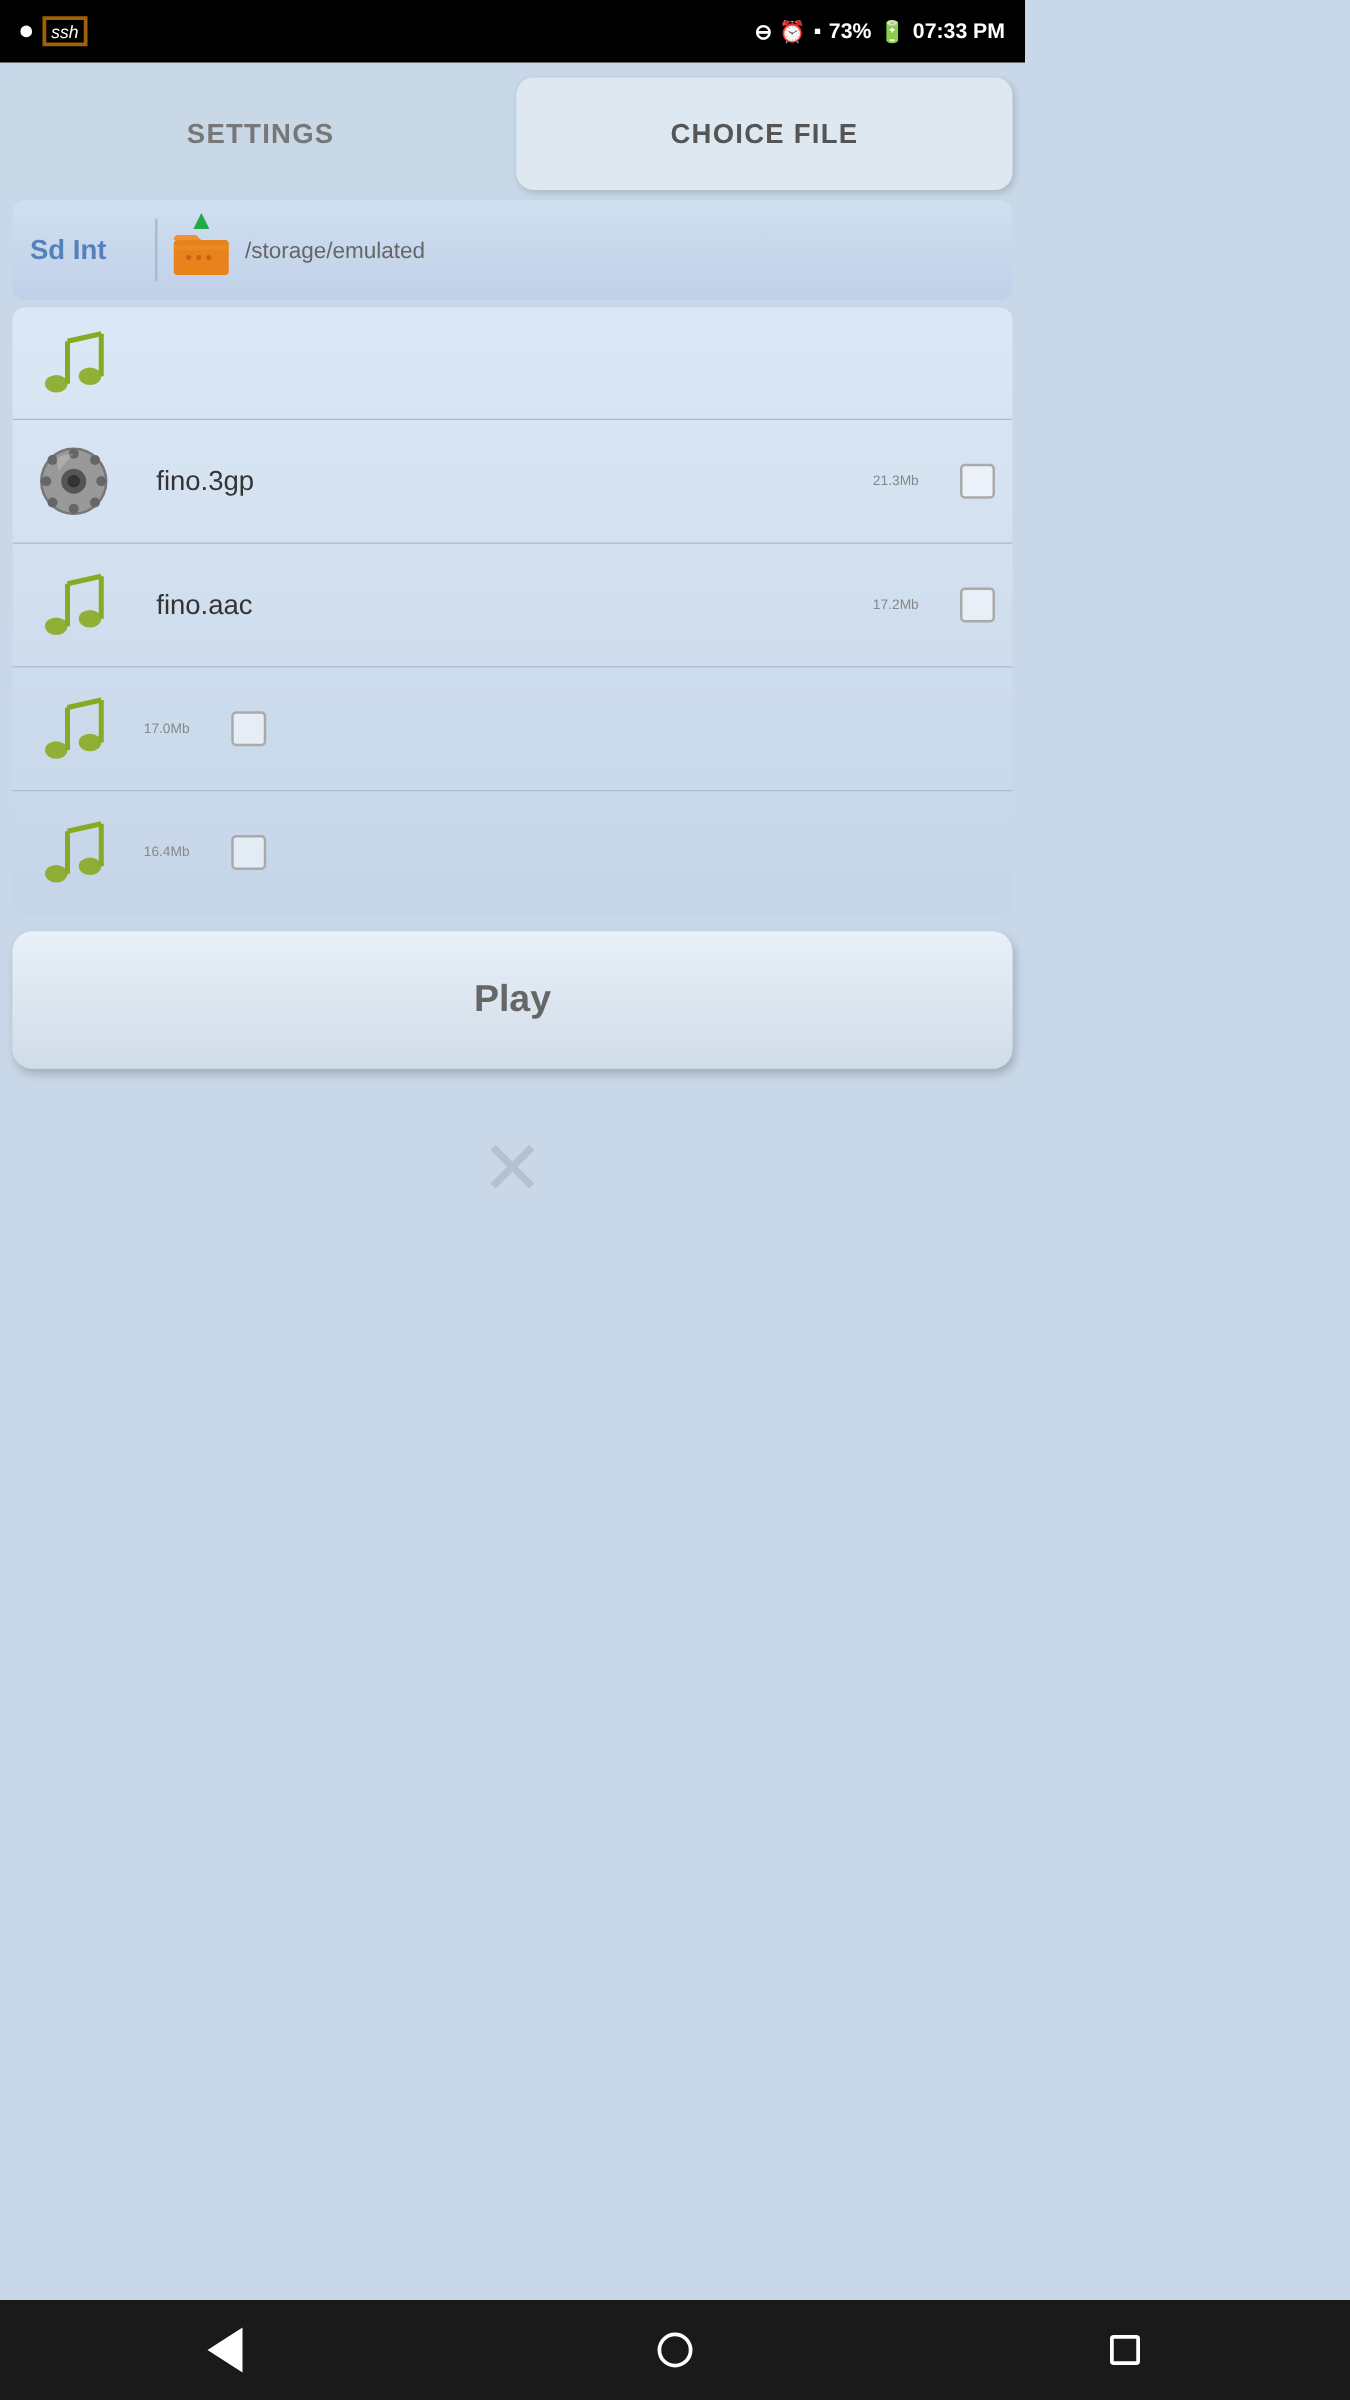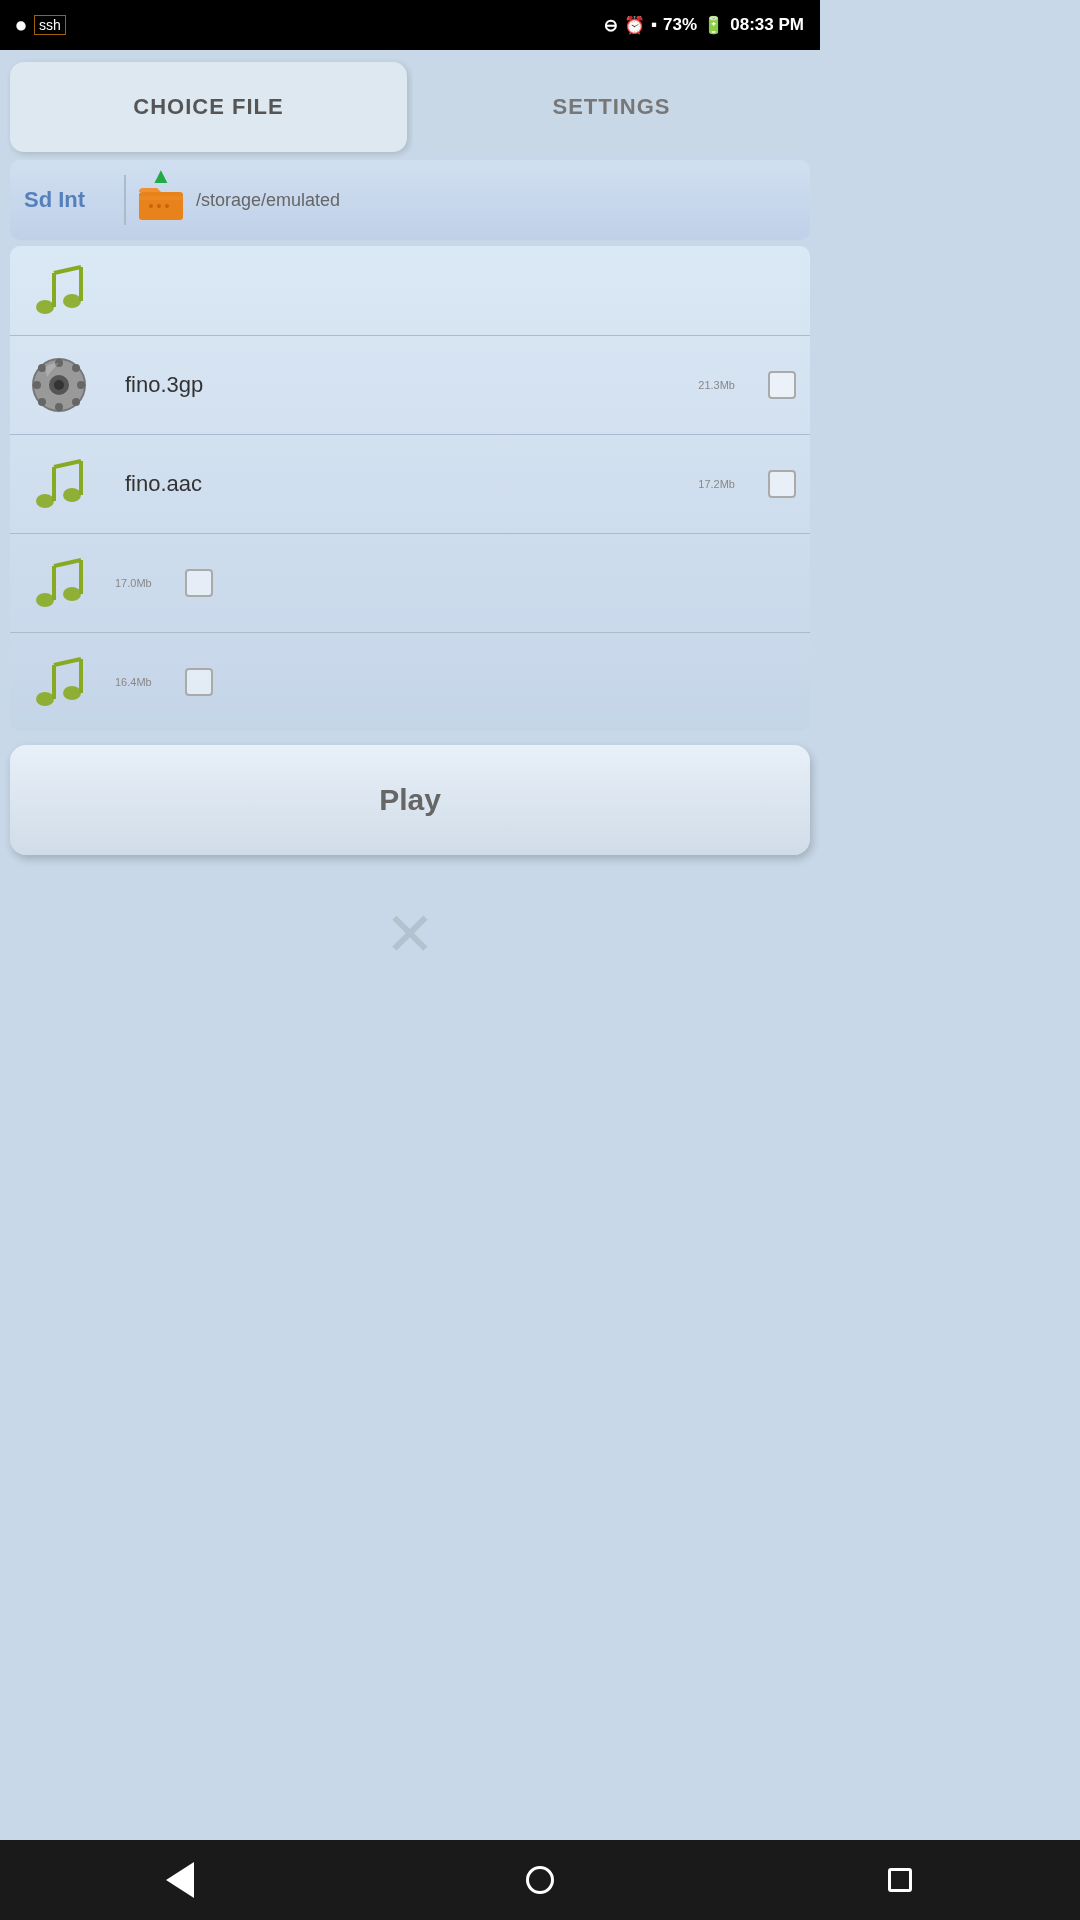--- a/index.html
+++ b/index.html
@@ -227,35 +227,35 @@
       width: 60px;
       height: 60px;
     }
   </style>
 </head>
 <body>
 
 <div class="status-bar">
   <div class="status-left">
     <span style="font-size:20px;">⏺</span>
-    <span style="font-size:16px; border:1px solid #a16207; padding:1px 4px; font-size:14px;">ssh</span>
+    <span style="font-size:16px; font-style:italic; border:3px solid #a16207; padding:1px 4px; font-size:14px;">ssh</span>
   </div>
   <div class="status-right">
     <span>⊖</span>
     <span>⏰</span>
     <span>▪</span>
     <span>73%</span>
     <span>🔋</span>
-    <span>08:33 PM</span>
+    <span>07:33 PM</span>
   </div>
 </div>
 
 <div class="top-tabs">
+  <button class="tab-btn tab-settings">SETTINGS</button>
   <button class="tab-btn tab-choice">CHOICE FILE</button>
-  <button class="tab-btn tab-settings">SETTINGS</button>
 </div>
 
 <div class="file-browser-bar">
   <span class="sd-int-label">Sd Int</span>
   <div class="divider-v"></div>
 
   <div style="position:relative; width:50px; height:50px; display:flex; align-items:center; justify-content:center;">
     <svg width="48" height="44" viewBox="0 0 48 44" xmlns="http://www.w3.org/2000/svg">
 
       <rect x="2" y="14" width="44" height="28" rx="3" fill="#e8821a"></rect>

